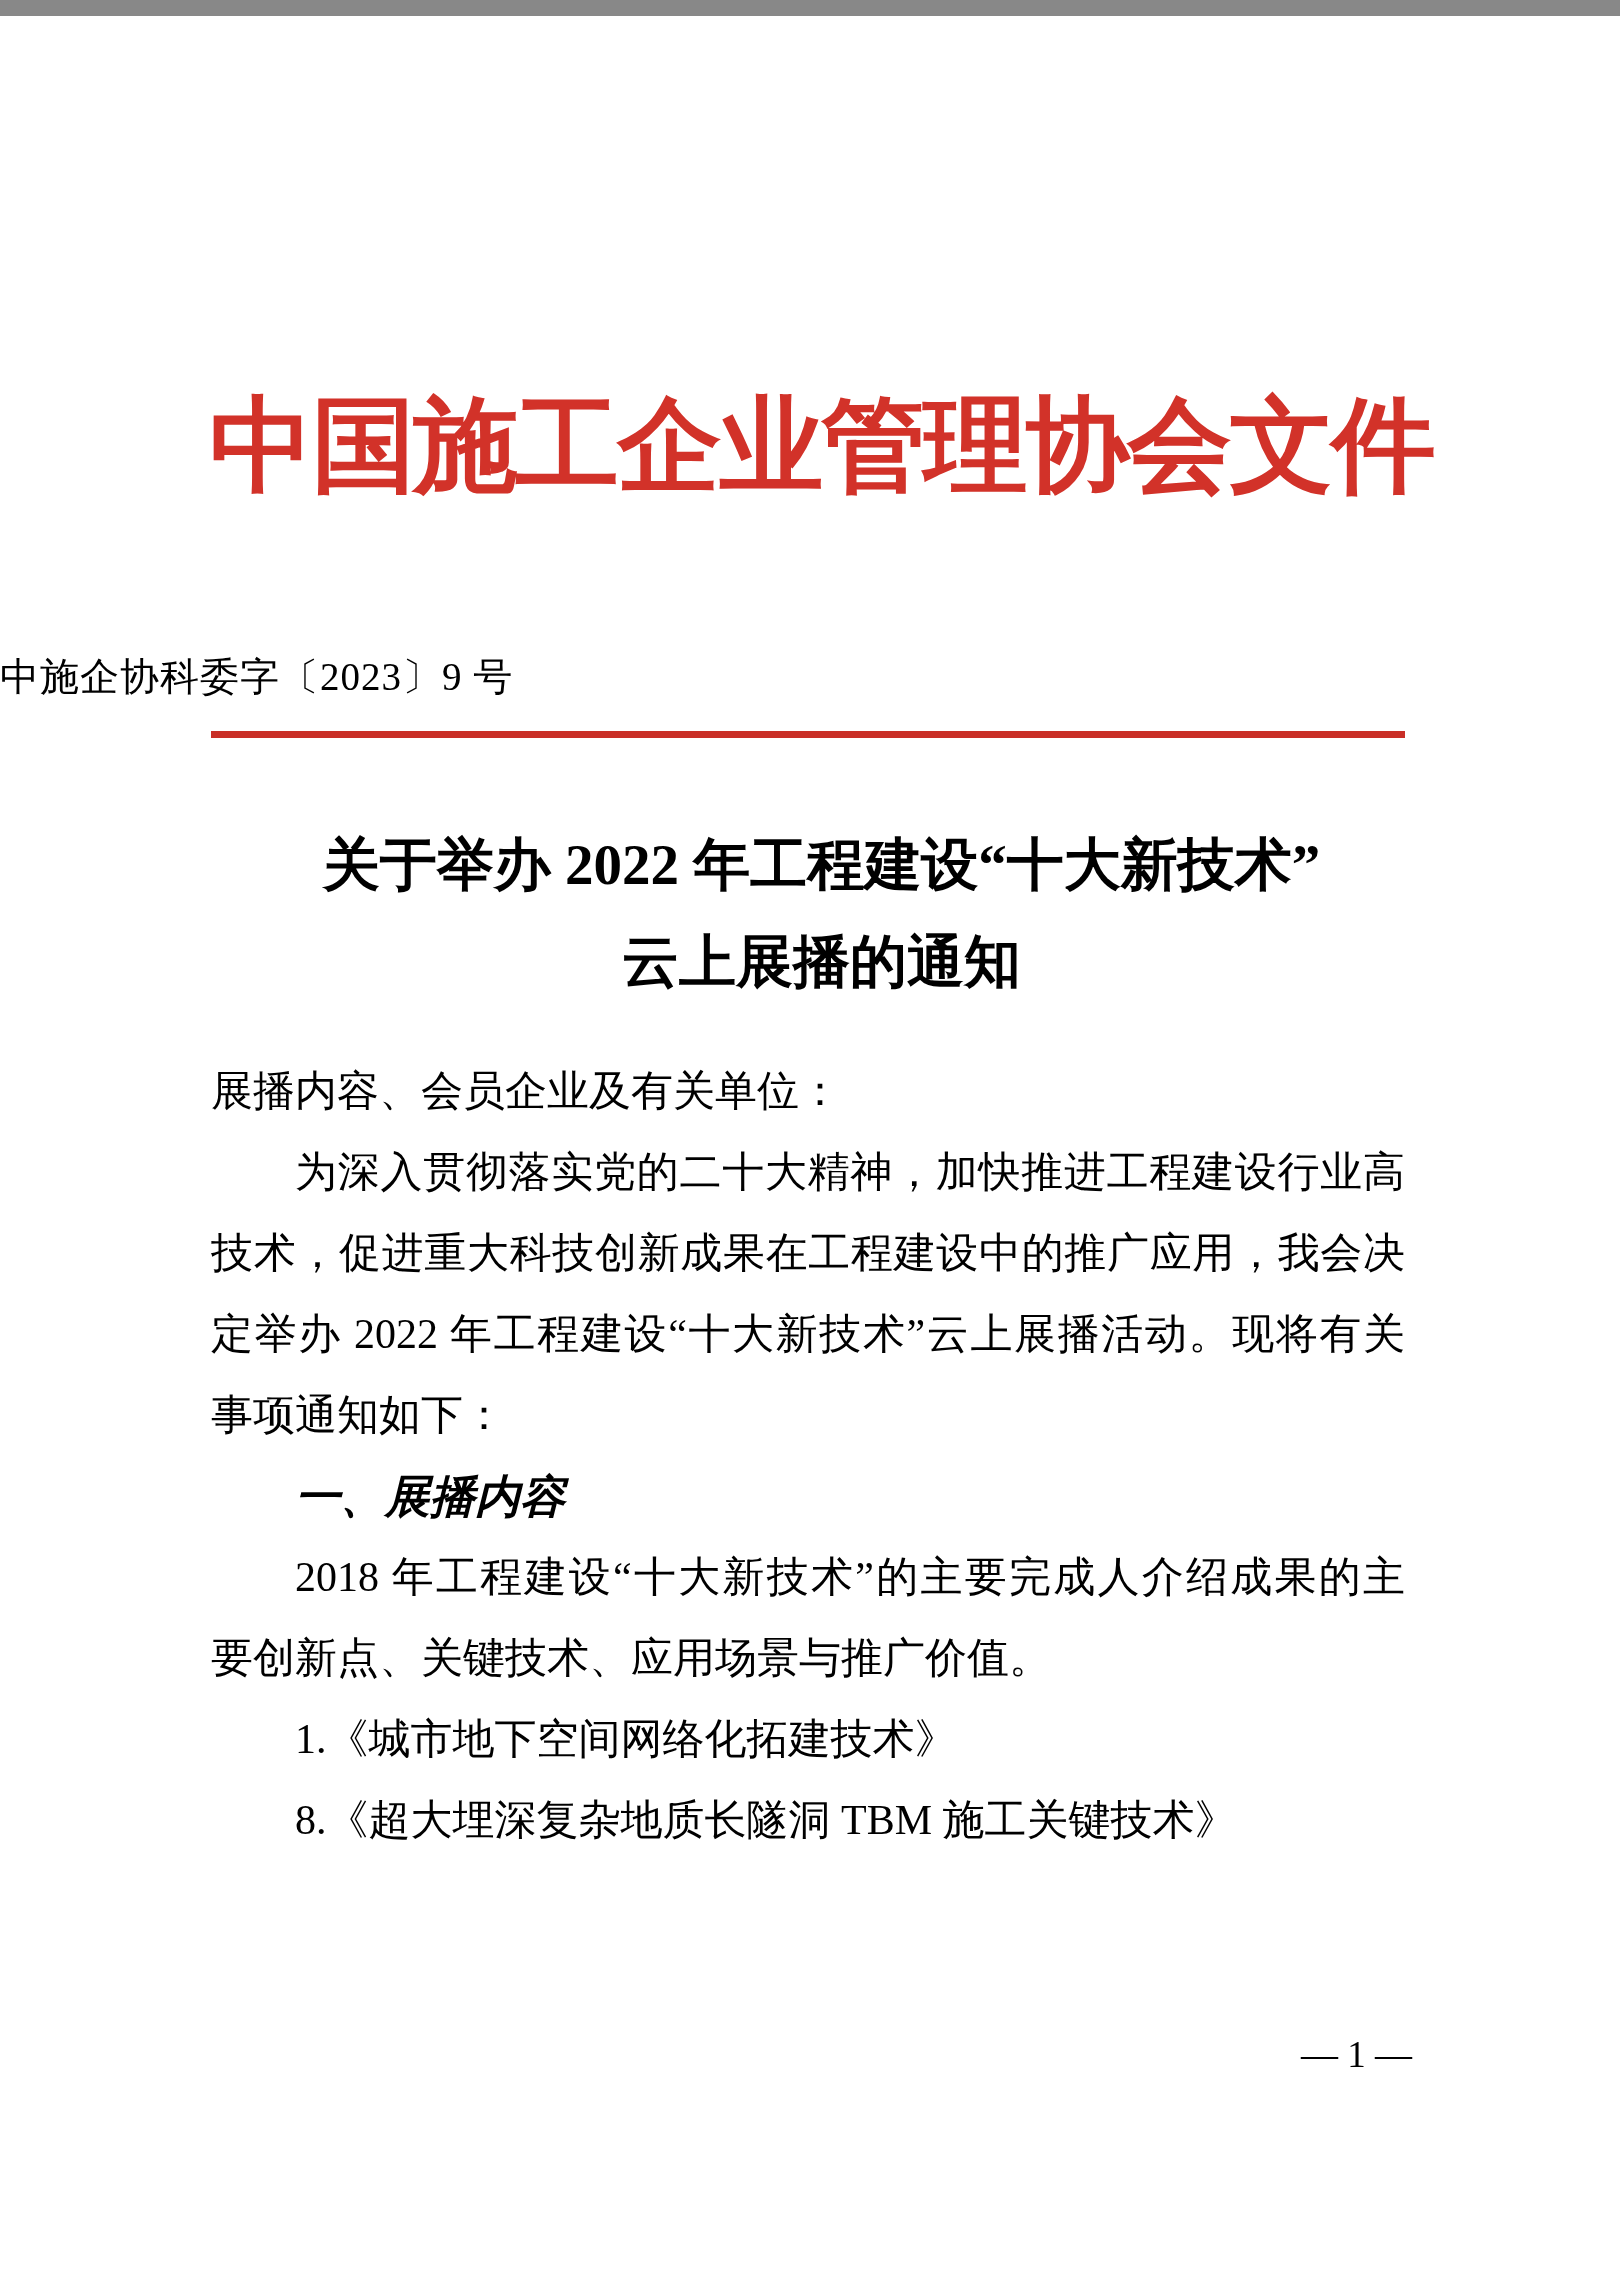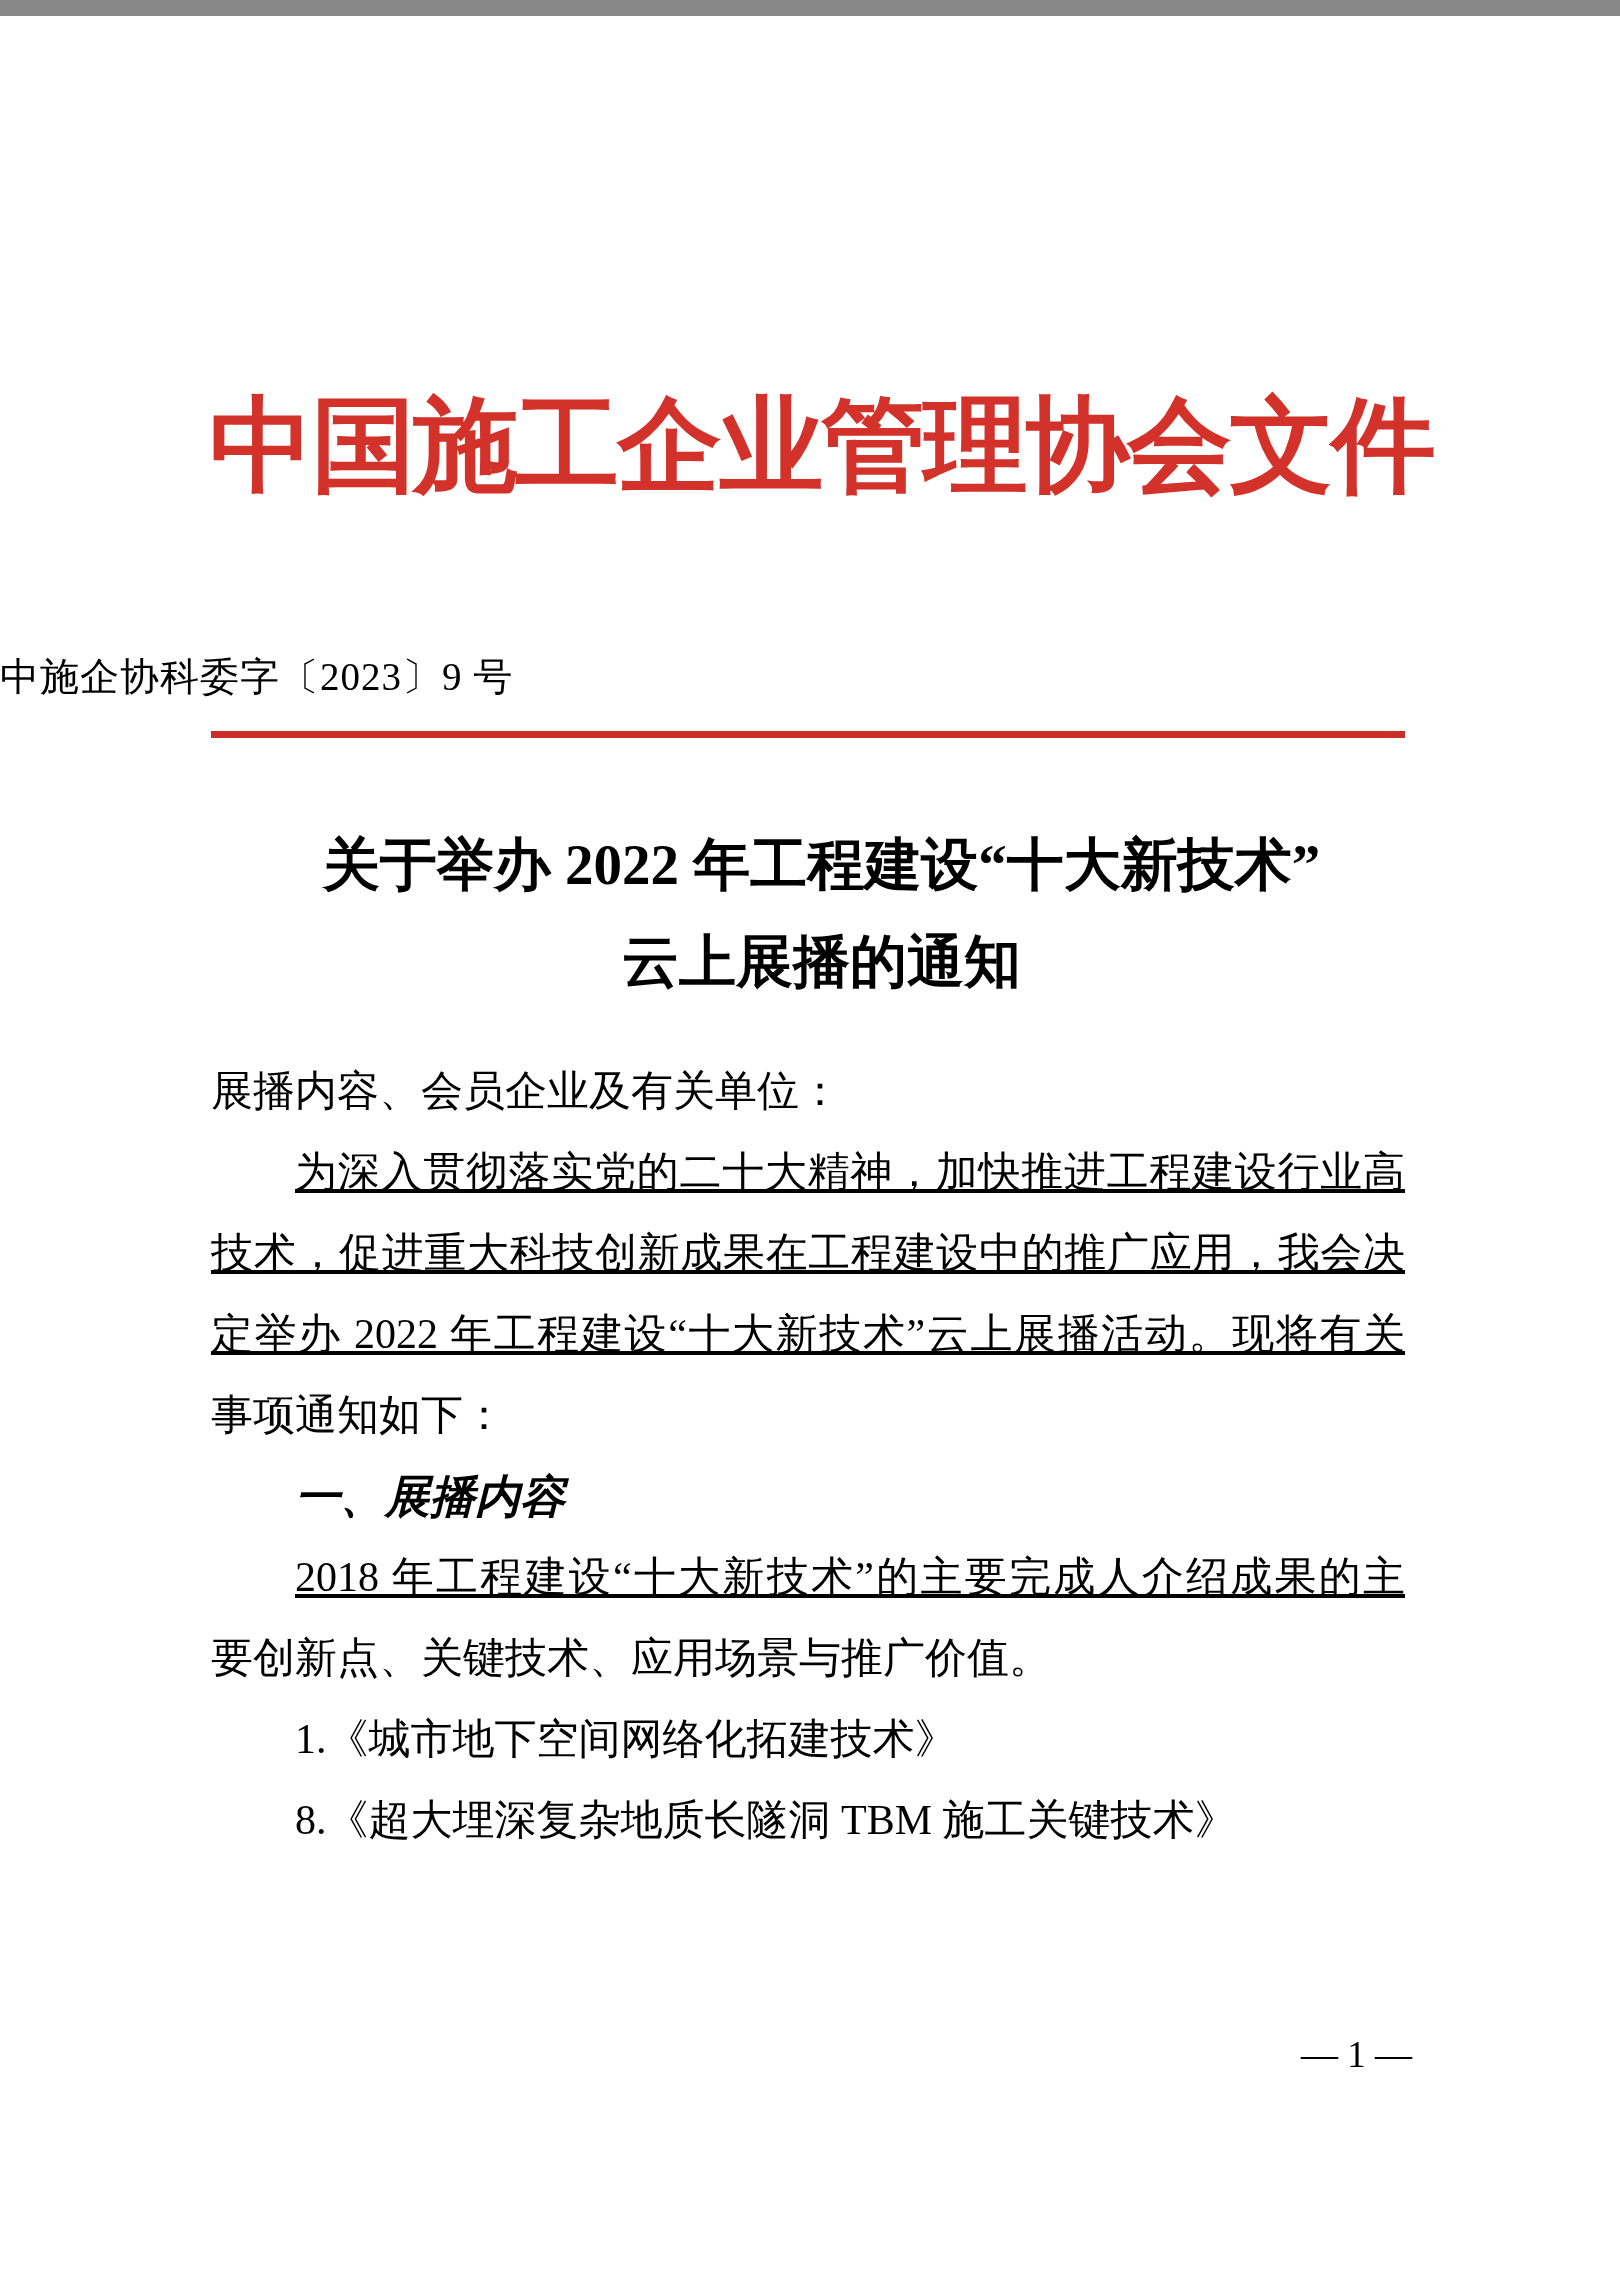--- a/index.html
+++ b/index.html
@@ -78,21 +78,20 @@
     white-space: nowrap;
   }
   .body-line.indent {
     padding-left: 84px;
   }
   .body-line.fill {
     white-space: normal;
     text-align: justify;
     text-align-last: justify;
     text-justify: inter-character;
-    text-decoration: underline;
   }
   .body-line.fill.indent {
     padding-left: 0;
     text-indent: 84px;
   }
   .body-line.heading {
     font-family: "Liberation Sans", sans-serif;
     font-weight: bold;
     font-size: 45px;
     font-style: italic;

